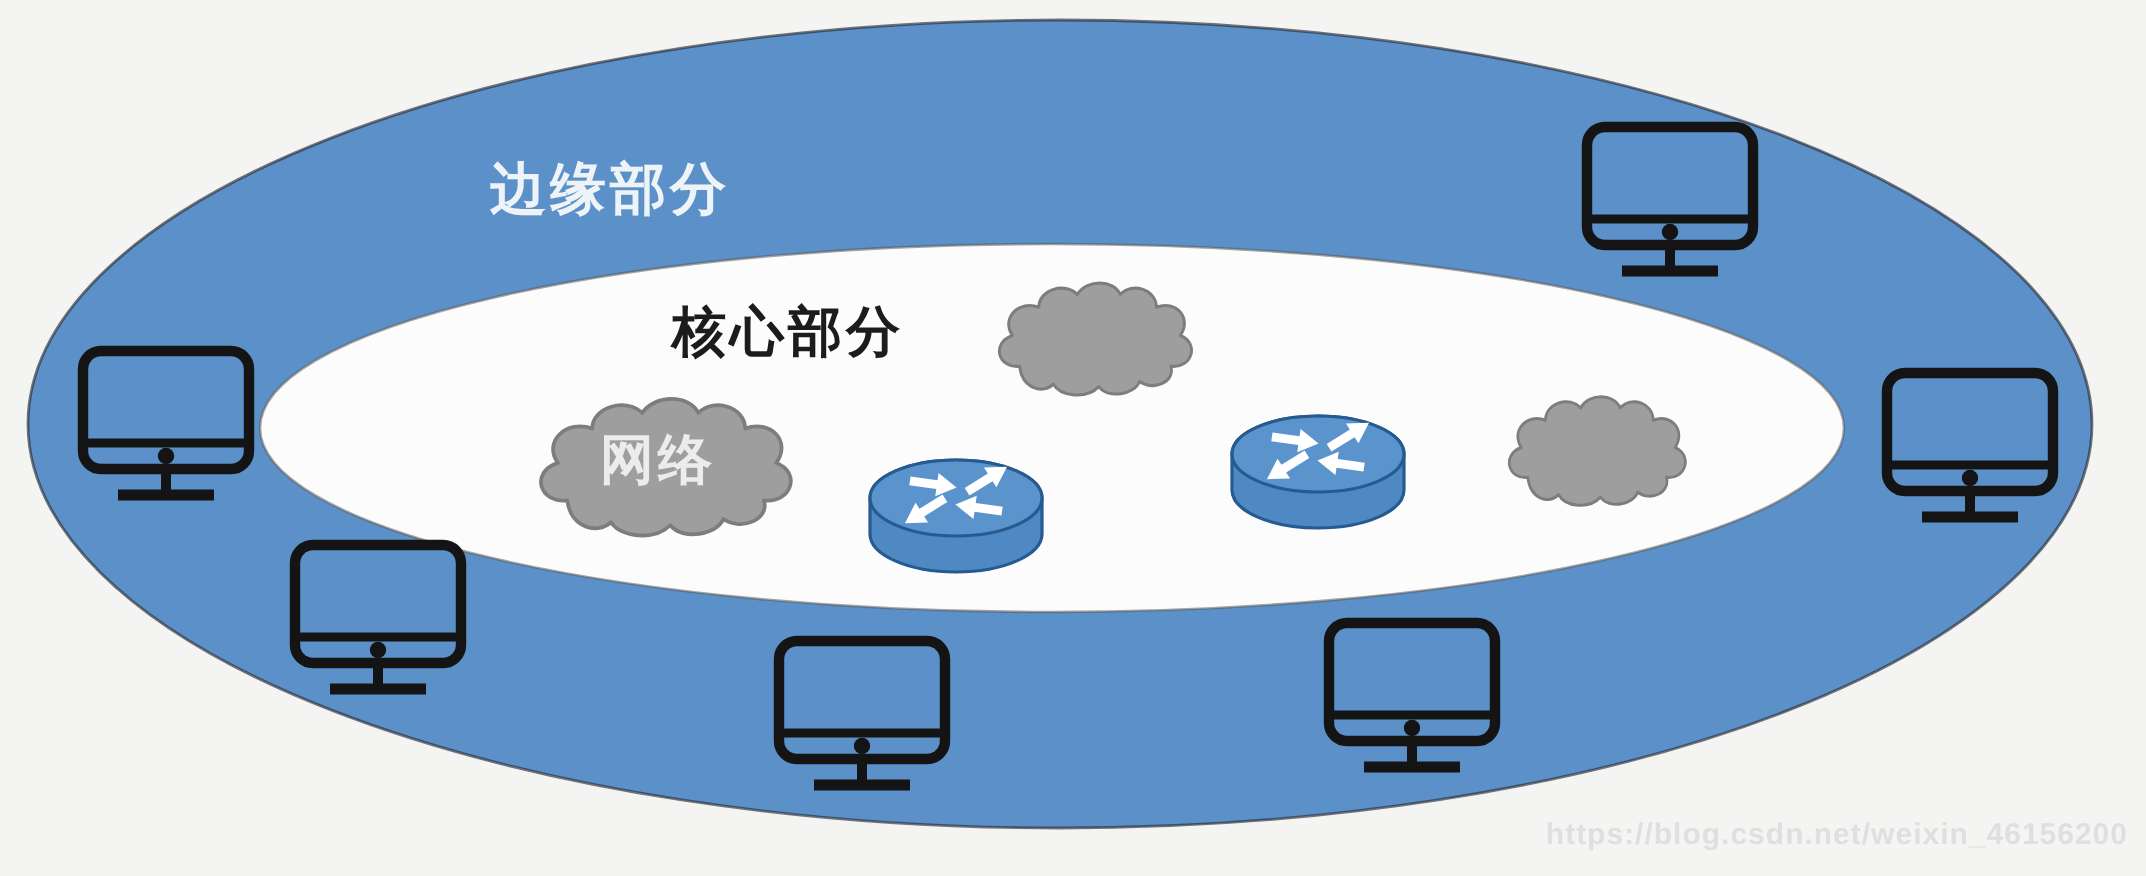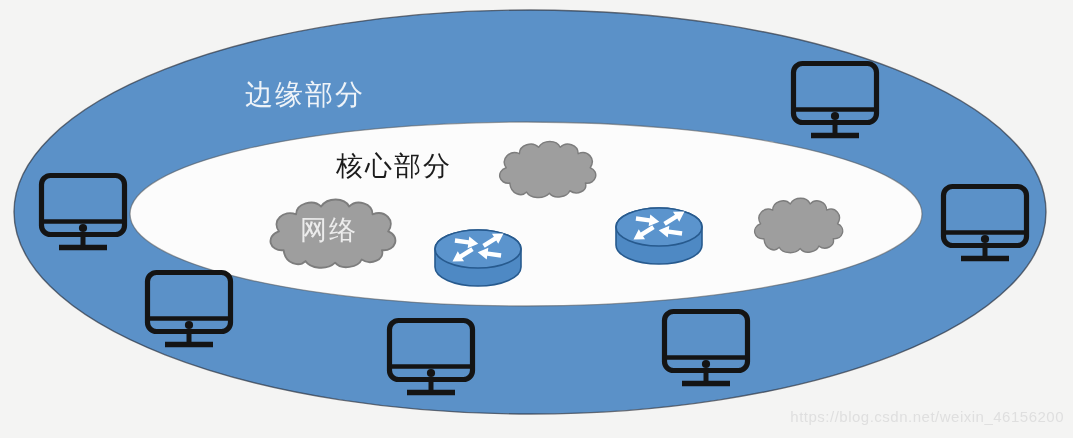--- a/index.html
+++ b/index.html
@@ -3,20 +3,21 @@
 <meta charset="utf-8">
 <style>
   html, body { margin: 0; padding: 0; background: #ffffff; }
   .stage {
     position: relative;
     width: 1073px;
     height: 438px;
     overflow: hidden;
     background: var(--background, #f4f4f3);
     font-family: "Liberation Sans", sans-serif;
+    font-weight: bold;
   }
   svg { display: block; width: 1073px; height: 438px; }
 
   .outer-ring   { fill: var(--ring_blue, #5b91c8); stroke: rgba(40,45,55,0.65); stroke-width: 1.4; }
   .inner-core   { fill: var(--core_white, #fcfcfc); stroke: rgba(90,90,90,0.55); stroke-width: 1.3; }
 
   .monitor-stroke { stroke: var(--monitor_black, #141414); fill: none; }
   .monitor-fill   { fill: var(--monitor_black, #141414); }
 
   .router-body { fill: var(--router_blue, #4e89c4); stroke: var(--router_outline, #275a8e); stroke-width: 1.6; }

